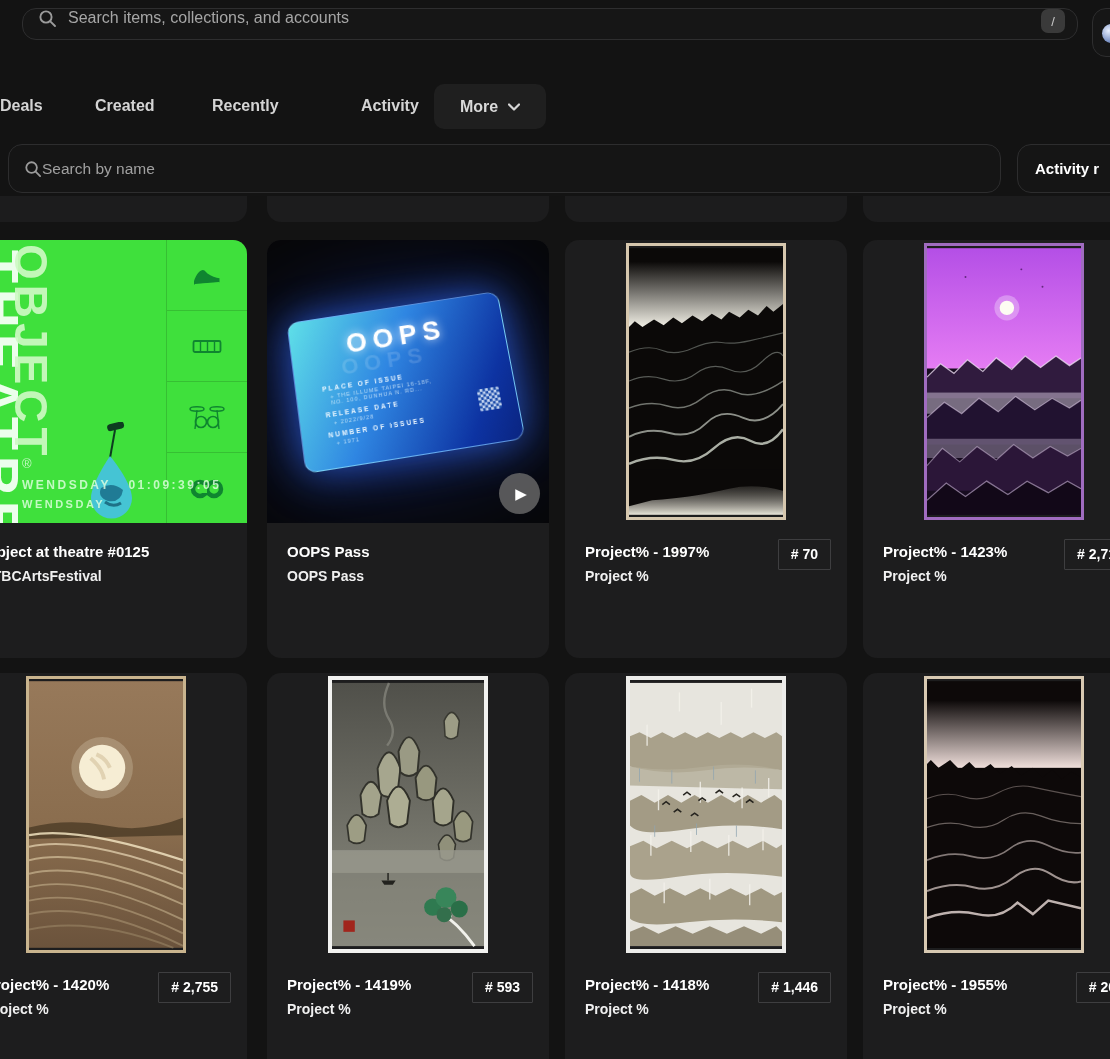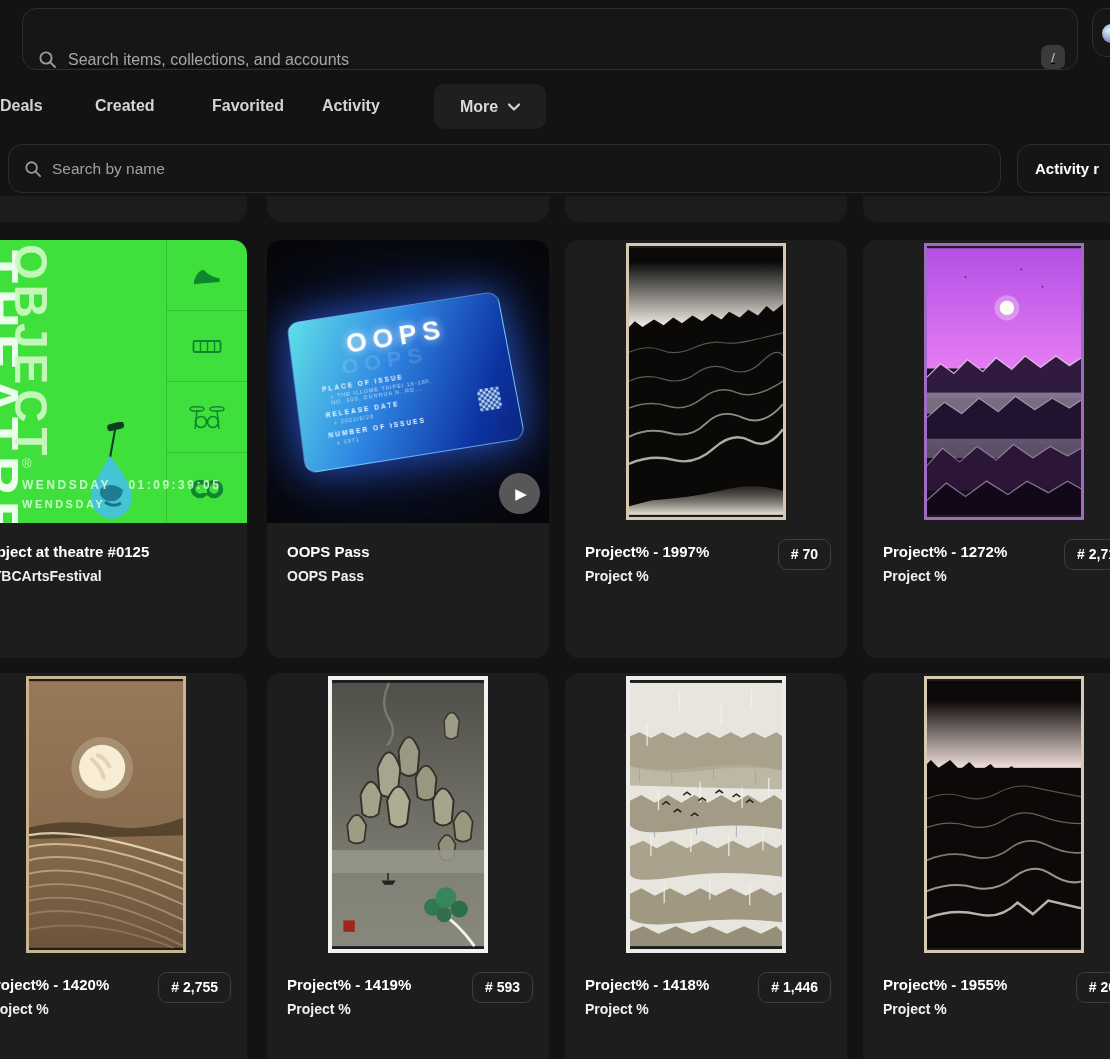--- a/index.html
+++ b/index.html
@@ -1,22 +1,22 @@
 <!DOCTYPE html>
 <html><head>
 <meta charset="utf-8">
 <style>
   * { margin:0; padding:0; box-sizing:border-box; }
   body { background:#000; font-family:"Liberation Sans", sans-serif; }
   .screen { position:relative; width:1110px; height:1059px; overflow:hidden; background:#131313; }
 
   
-  .searchbar { position:absolute; left:22px; top:8px; width:1056px; height:62px;
+  .searchbar { position:absolute; left:22px; top:8px; width:1056px; height:32px;
     border:1px solid #2e2e2f; border-radius:14px; background:#161616;
-    display:flex; align-items:flex-end; padding:0 12px 0 15px;text-decoration:underline; }
+    display:flex; align-items:flex-start; padding:0 12px 0 15px; }
   .searchbar input { flex:1; background:transparent; border:none; outline:none;
     color:#eee; font-size:16px; margin-left:11px; font-family:"Liberation Sans",sans-serif; }
   .searchbar input::placeholder { color:#a6a6a6; }
   .keycap { width:24px; height:24px; background:#3a3a3a; border-radius:7px; color:#c9c9c9;
     font-size:13px; display:flex; align-items:center; justify-content:center; flex:none; }
   .header-cut-btn { position:absolute; left:1092px; top:8px; width:60px; height:49px;
     border:1px solid #2e2e2f; border-radius:14px; background:#161616; overflow:hidden; }
   .header-cut-btn .mini-avatar { position:absolute; left:9px; top:15px; width:19px; height:19px;
     border-radius:50%; background:radial-gradient(circle at 35% 35%, #e8f0ff, #7f96c8 60%, #3c4a70); }
 
@@ -24,34 +24,34 @@
   .tab { position:absolute; top:97px; font-size:16px; font-weight:600; color:#d4d4d4; cursor:pointer; }
   .tab-more { position:absolute; left:434px; top:84px; width:112px; height:45px; background:#1f1f1f;
     border-radius:10px; display:flex; align-items:center; justify-content:center; gap:10px;
     font-size:16px; font-weight:600; color:#d9d9d9; cursor:pointer; }
 
   
   .name-search { position:absolute; left:8px; top:144px; width:993px; height:49px;
     border:1px solid #2d2d2e; border-radius:14px; background:#151515;
     display:flex; align-items:center; padding:0 14px 0 15px; }
   .name-search input { flex:1; background:transparent; border:none; outline:none;
-    color:#eee; font-size:15.5px; margin-left:10px; font-family:"Liberation Sans",sans-serif; }
+    color:#eee; font-size:15.5px; font-family:"Liberation Sans",sans-serif; }
   .name-search input::placeholder { color:#a0a0a0; }
   .sort-btn { position:absolute; left:1017px; top:144px; width:170px; height:49px;
     border:1px solid #2d2d2e; border-radius:14px; background:#151515; color:#fff;
     font-size:15px; font-weight:700; display:flex; align-items:center; padding-left:17px; cursor:pointer; }
 
   
   .stub { position:absolute; top:196px; width:282px; height:26px; background:#1c1c1d; border-radius:0 0 14px 14px; }
   .card { position:absolute; width:282px; height:418px; background:#1d1d1e; border-radius:14px; cursor:pointer; }
   .media { position:relative; width:282px; height:283px; border-radius:14px 14px 0 0; overflow:hidden; }
   .frame { display:block; margin:3px auto 0; }
   .title { position:absolute; left:20px; top:303px; font-size:15px; font-weight:700; color:#fff; white-space:nowrap; }
   .subtitle { position:absolute; left:20px; top:328px; font-size:14px; font-weight:700; color:#f0f0f0; white-space:nowrap; }
-  .badge { position:absolute; top:299px; right:16px; border:1px solid #3e3e40; border-radius:9px;
+  .badge { position:absolute; top:299px; right:16px; border:1px solid #3e3e40; border-radius:1px;
     padding:6px 12px; font-size:14px; font-weight:700; color:#fff; line-height:17px; white-space:nowrap; }
 
   
   .obj-media { background:#3fe03c; }
   .obj-vert { position:absolute; left:43px; top:4px; writing-mode:vertical-rl; font-size:46px;
     font-weight:700; letter-spacing:5px; color:rgba(205,248,195,.92); line-height:1; }
   .obj-vert2 { position:absolute; left:8px; top:10px; writing-mode:vertical-rl; font-size:54px;
     font-weight:700; letter-spacing:6px; color:rgba(245,255,245,.95); line-height:1; }
   .obj-right { position:absolute; right:0; top:0; width:81px; height:283px; border-left:1px solid rgba(0,0,0,.14); }
   .obj-cell { height:71px; border-bottom:1px solid rgba(0,0,0,.14); display:flex; align-items:center; justify-content:center; }
@@ -93,22 +93,22 @@
       </svg>
     <input type="text" placeholder="Search items, collections, and accounts" style="">
     <div class="keycap">/</div>
   </div>
   <div class="header-cut-btn">
     <div class="mini-avatar"></div>
   </div>
 
   <div class="tab" style="left:0px">Deals</div>
   <div class="tab" style="left:95px">Created</div>
-  <div class="tab" style="left:212px">Favorited</div>
-  <div class="tab" style="left:322px">Activity</div>
+  <div class="tab" style="left:212px">Recently</div>
+  <div class="tab" style="left:361px">Activity</div>
   <div class="tab-more">
     <span>More</span>
     <svg width="12" height="8" viewBox="0 0 12 8">
         <path d="M1,1.5 L6,6.5 L11,1.5" stroke="#d6d6d6" stroke-width="2.2" fill="none" stroke-linecap="round" stroke-linejoin="round"></path>
       </svg>
   </div>
 
   <div class="name-search">
     <svg width="18" height="18" viewBox="0 0 19 19">
         <circle cx="8" cy="8" r="5.6" stroke="#9b9b9b" stroke-width="1.9" fill="none"></circle>
@@ -253,21 +253,21 @@
         <rect y="150" width="160" height="22" fill="#d8cbe0" opacity=".5"></rect>
         <path d="M0,176 L18,160 L36,172 L54,156 L74,170 L92,154 L112,168 L130,156 L148,166 L160,158 L160,204 L0,204 Z" fill="#211230"></path>
         <path d="M0,176 L18,160 L36,172 L54,156 L74,170 L92,154 L112,168 L130,156 L148,166 L160,158" stroke="#e3d2ec" stroke-width="1.2" fill="none" opacity=".55"></path>
         <rect y="198" width="160" height="20" fill="#c6b6d2" opacity=".4"></rect>
         <path d="M0,226 L16,208 L34,222 L52,206 L72,220 L90,204 L110,218 L128,206 L146,216 L160,208 L160,252 L0,252 Z" fill="#2b1638"></path>
         <path d="M0,226 L16,208 L34,222 L52,206 L72,220 L90,204 L110,218 L128,206 L146,216 L160,208" stroke="#d9c6e4" stroke-width="1.2" fill="none" opacity=".5"></path>
         <path d="M0,262 L20,244 L40,258 L62,242 L84,256 L104,242 L126,254 L146,242 L160,250 L160,277 L0,277 Z" fill="#120818"></path>
         <path d="M0,262 L20,244 L40,258 L62,242 L84,256 L104,242 L126,254 L146,242 L160,250" stroke="#cdb8da" stroke-width="1.3" fill="none" opacity=".6"></path>
       </svg>
     </div>
-    <div class="title">Project% - 1272%</div>
+    <div class="title">Project% - 1423%</div>
     <div class="subtitle">Project %</div>
     <div class="badge"># 2,71</div>
   </div>
 
   <div class="card" style="left:-35px;top:673px">
     <div class="media">
       <svg class="frame" width="160" height="277" viewBox="0 0 160 277" style="border:3px solid #c9b48e">
         <defs>
             <linearGradient id="gSep" x1="0" x2="0" y1="0" y2="1">
               <stop offset="0" stop-color="#97795a"></stop>

